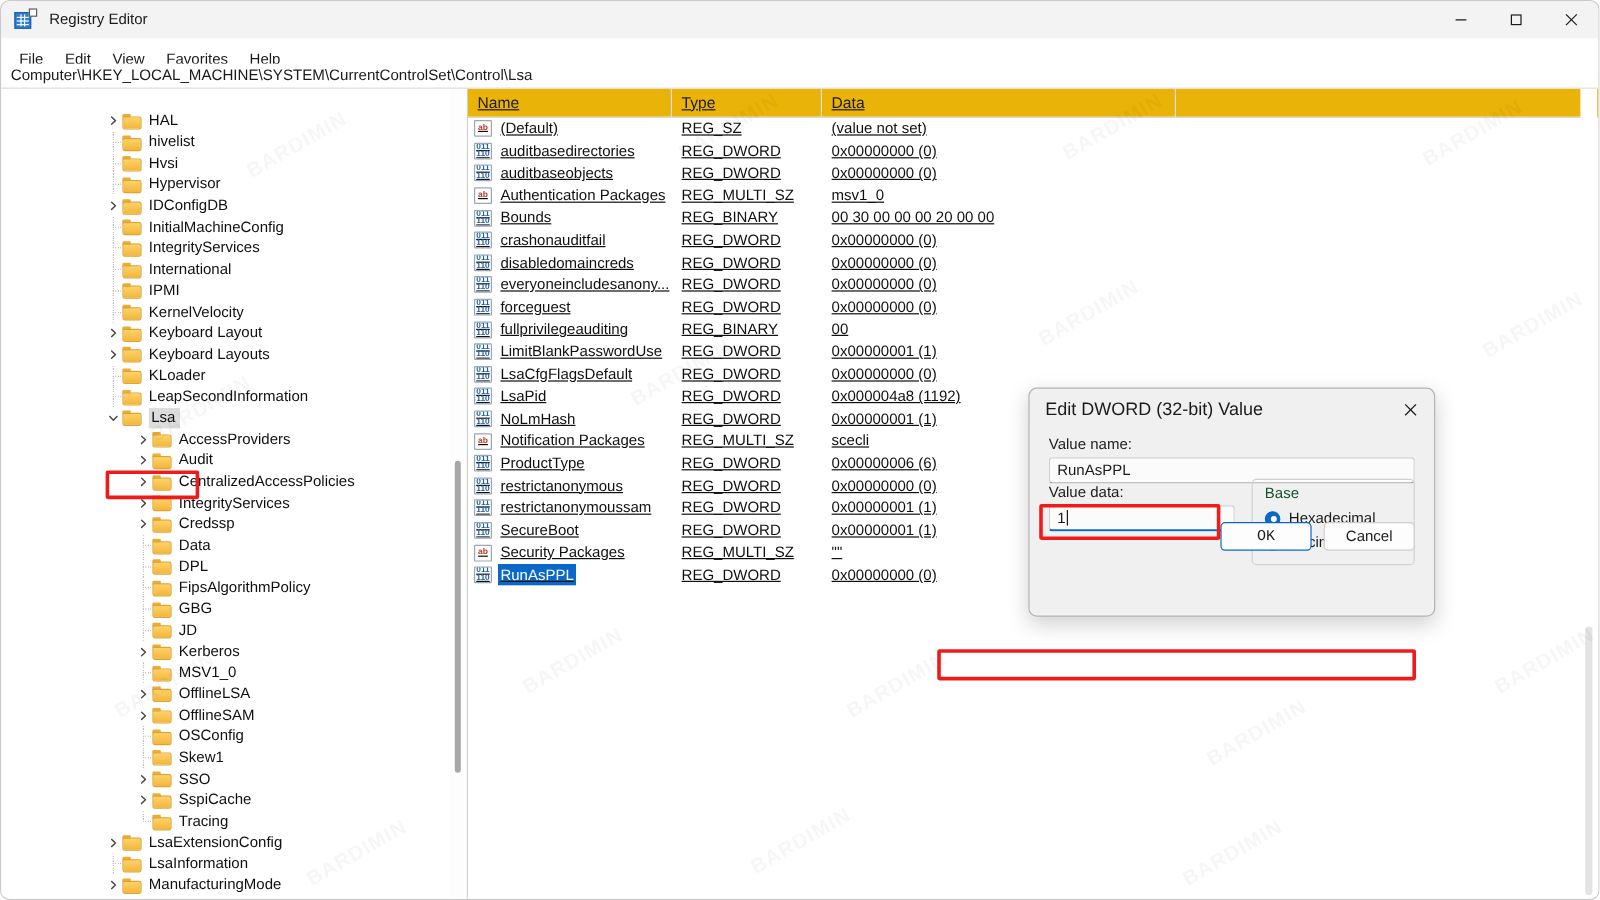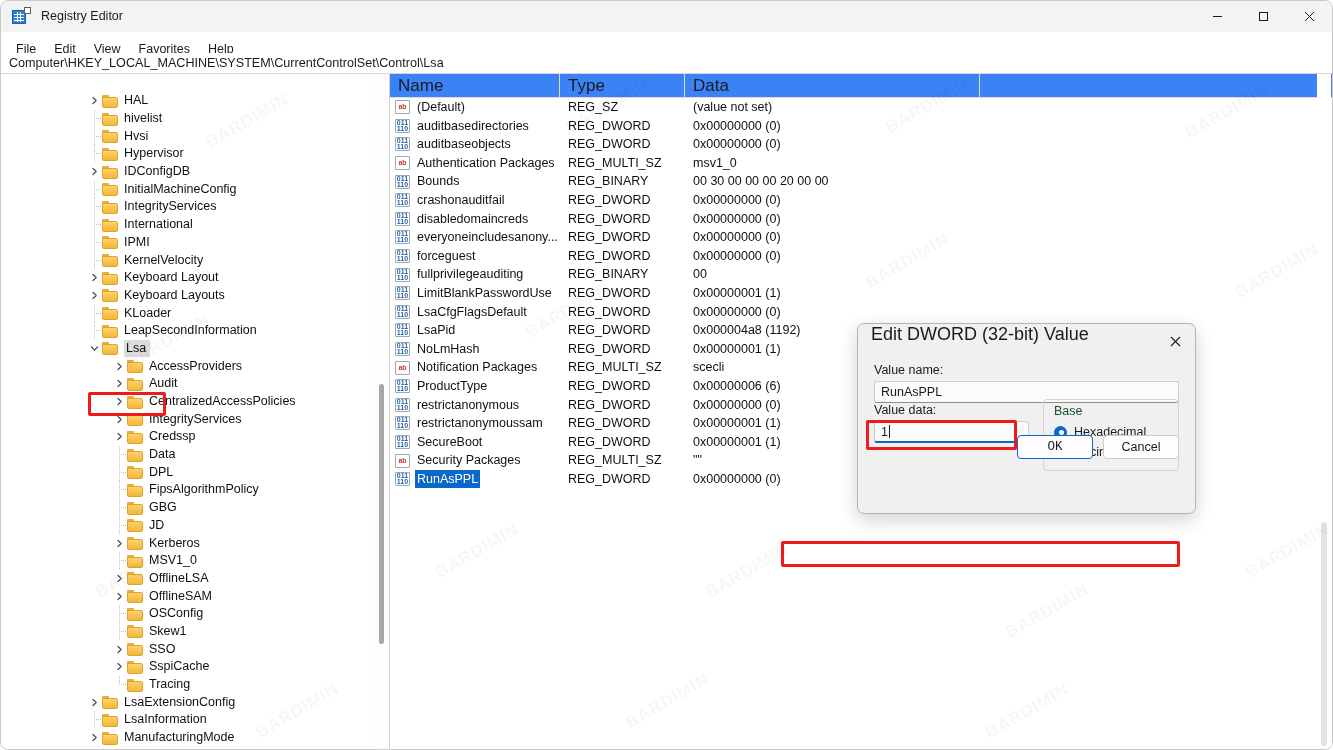--- a/index.html
+++ b/index.html
@@ -167,43 +167,45 @@
   }
   .tree-scrollbar .thumb {
     position: absolute; left: 4px; width: 5px;
     top: 310px; height: 260px;
     background: #a6a6a6; border-radius: 3px;
   }
 
   
   .list-header {
     display: flex; height: 24px;
-    font-size: 17px; color: #1b1b1b;
-    background: #3b82f6;
+    font-size: 13px; color: #1b1b1b;
+    background: #eab308;
     border-bottom: 1px solid #dcdcdc;
     align-items: center;
+    text-decoration: underline;
   }
   .list-header .col {
     height: 24px; line-height: 24px;
     padding-left: 8px;
     border-right: 1px solid #dcdcdc;
     overflow: hidden;
   }
   .col-name { width: 170px; }
   .col-type { width: 125px; }
   .col-data { width: 295px; }
   .col-pad   { flex: 1; border-right: none !important; }
 
   .list-body { position: relative; }
   .list-row {
     display: flex; align-items: center;
     height: 18.6px;
     font-size: 12.5px; color: #101010;
     white-space: nowrap;
     position: relative;
+    text-decoration: underline;
   }
   .cell {
     overflow: hidden; line-height: 18.6px;
   }
   .cell.name { width: 170px; display: flex; align-items: center; padding-left: 5px; }
   .cell.type { width: 125px; padding-left: 8px; }
   .cell.data { width: 295px; padding-left: 8px; }
 
   .vicon {
     width: 15px; height: 14px; flex: 0 0 15px; margin-right: 5px;
@@ -242,23 +244,23 @@
     position: absolute;
     left: 856px; top: 322px;
     width: 339px; height: 191px;
     background: #f0f0f0;
     border: 1px solid #b4b4b4;
     border-radius: 7px;
     box-shadow: 0 6px 18px rgba(0,0,0,0.18);
     overflow: hidden;
   }
   .dlg-title {
-    height: 34px; display: flex; align-items: flex-start;
+    height: 34px; display: flex; align-items: center;
     padding-left: 13px;
-    font-size: 18px; color: #1b1b1b;
+    font-size: 15px; color: #1b1b1b;
   }
   .dlg-close {
     margin-left: auto; width: 40px; height: 34px;
     display: flex; align-items: center; justify-content: center;
     color: #1b1b1b;
   }
   .dlg-body { padding: 5px 16px 0 16px; position: relative; }
   .field-label { font-size: 12.5px; color: #1b1b1b; margin-bottom: 4px; }
   .textinput {
     height: 22px;

